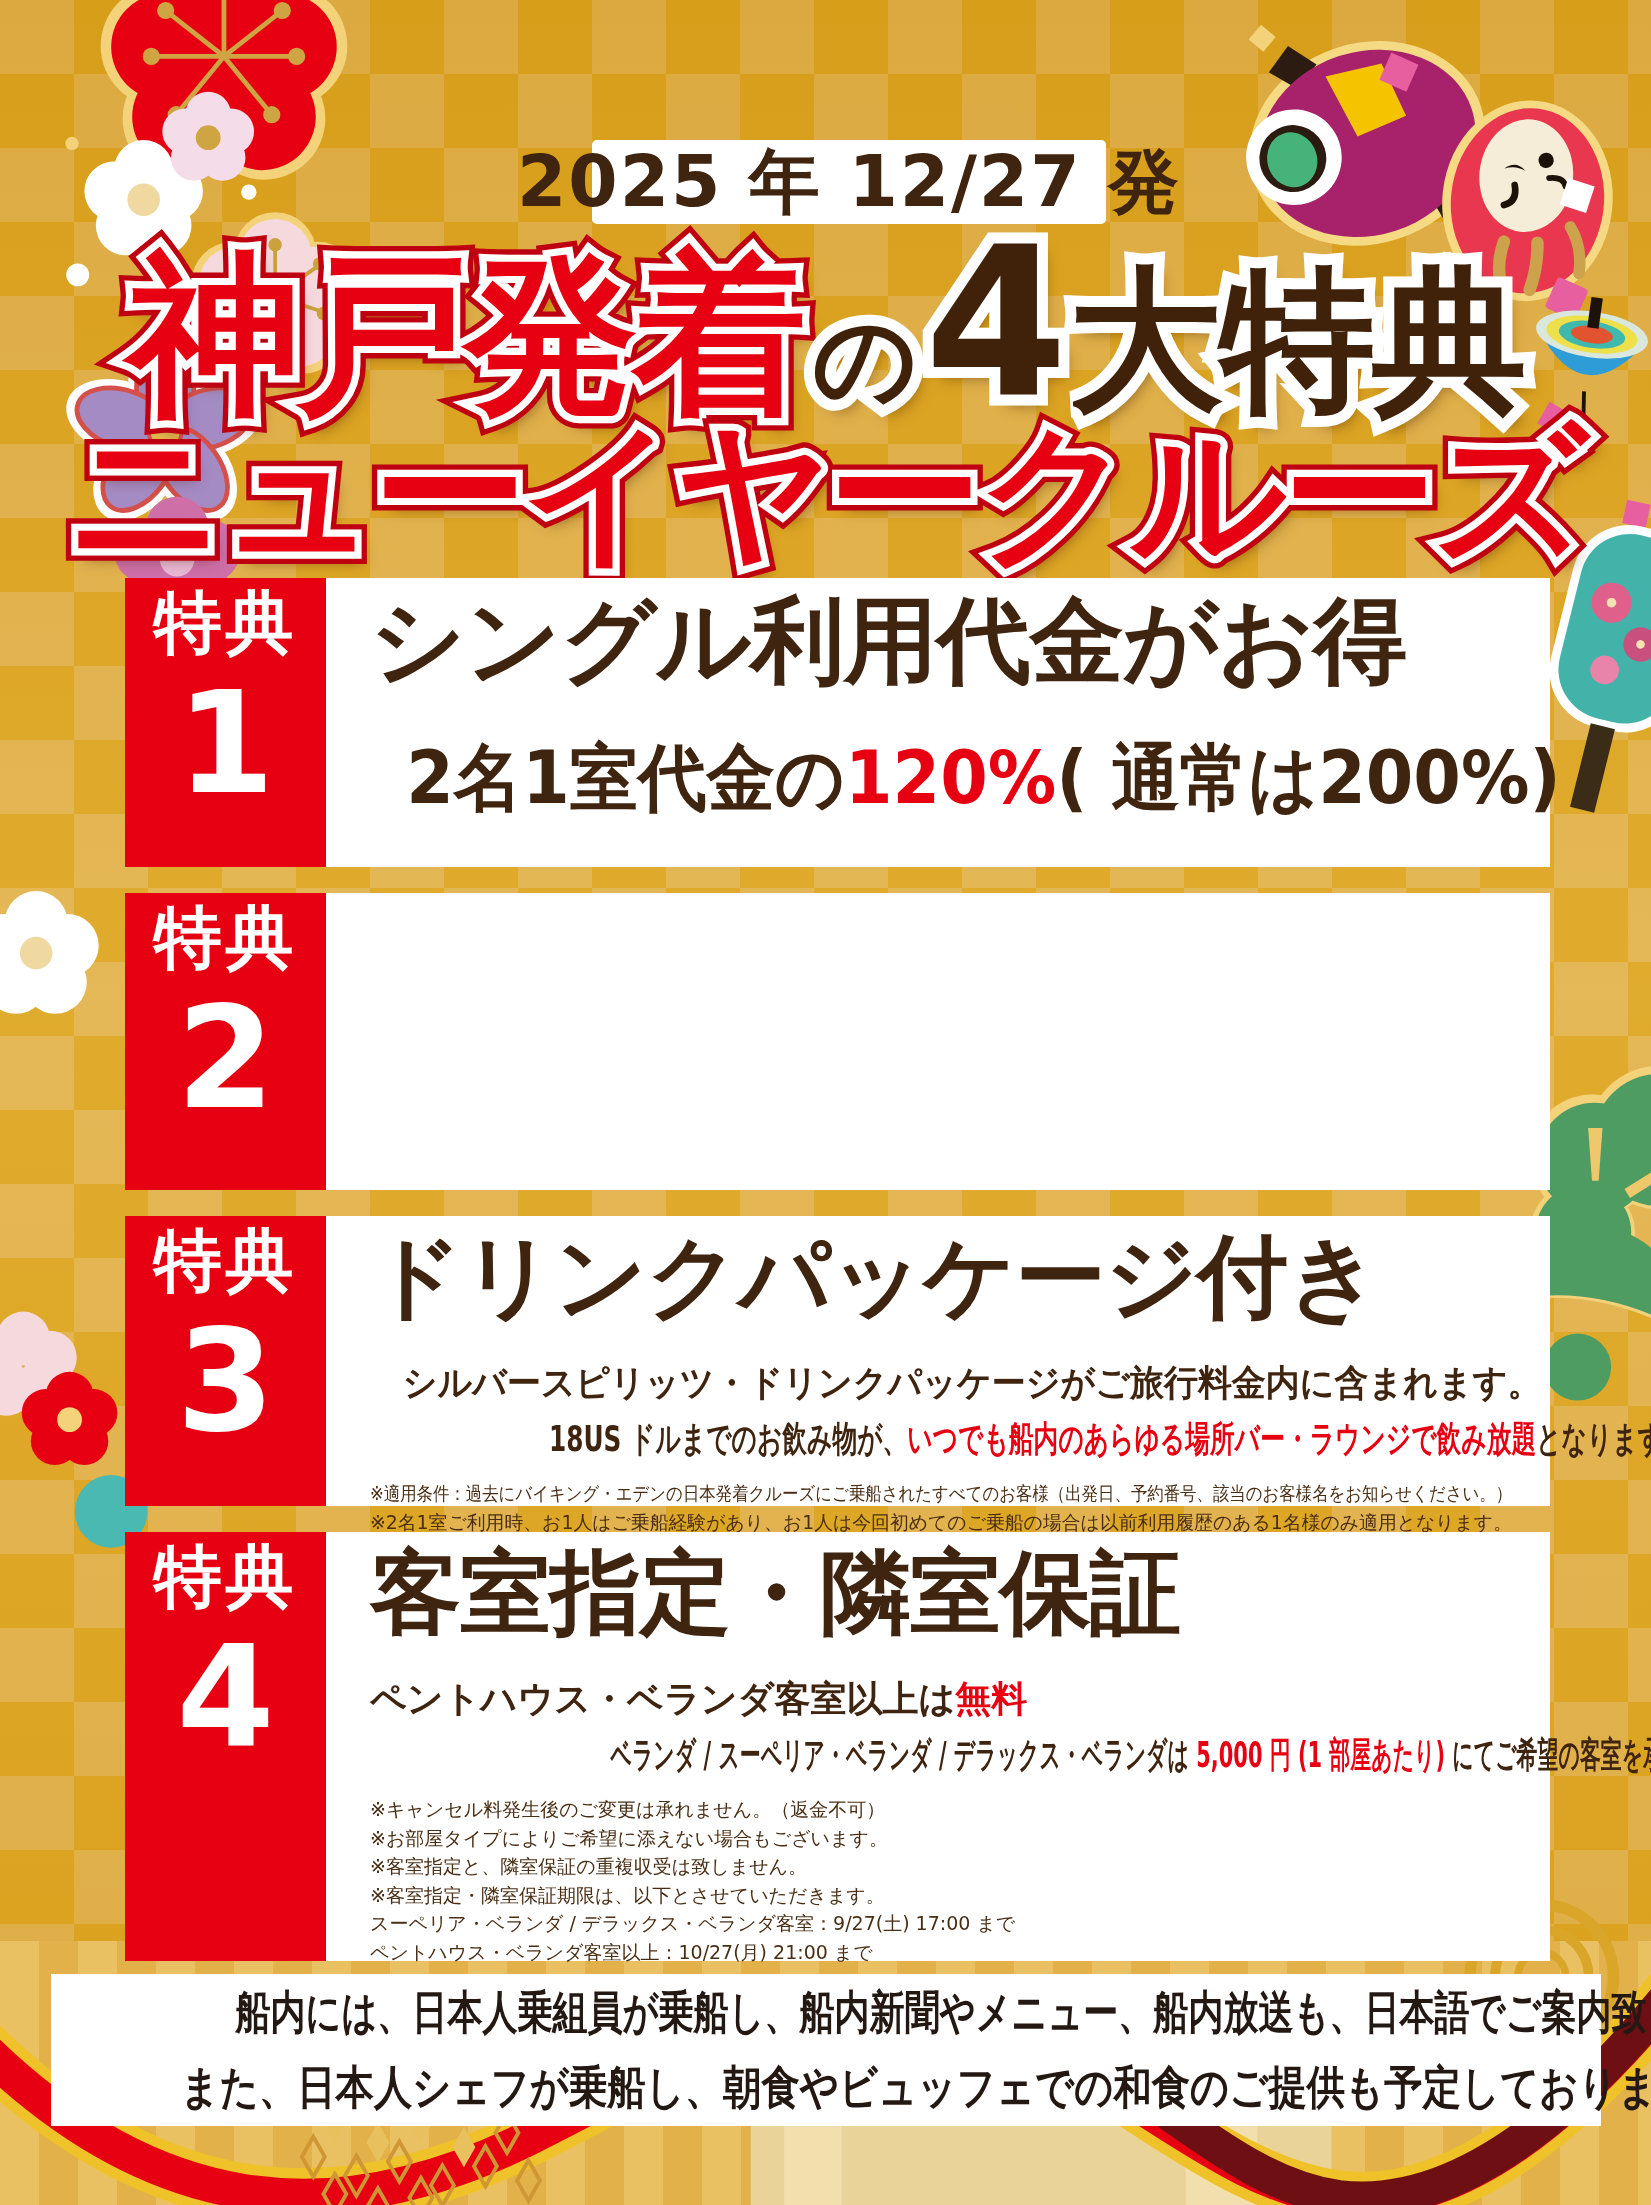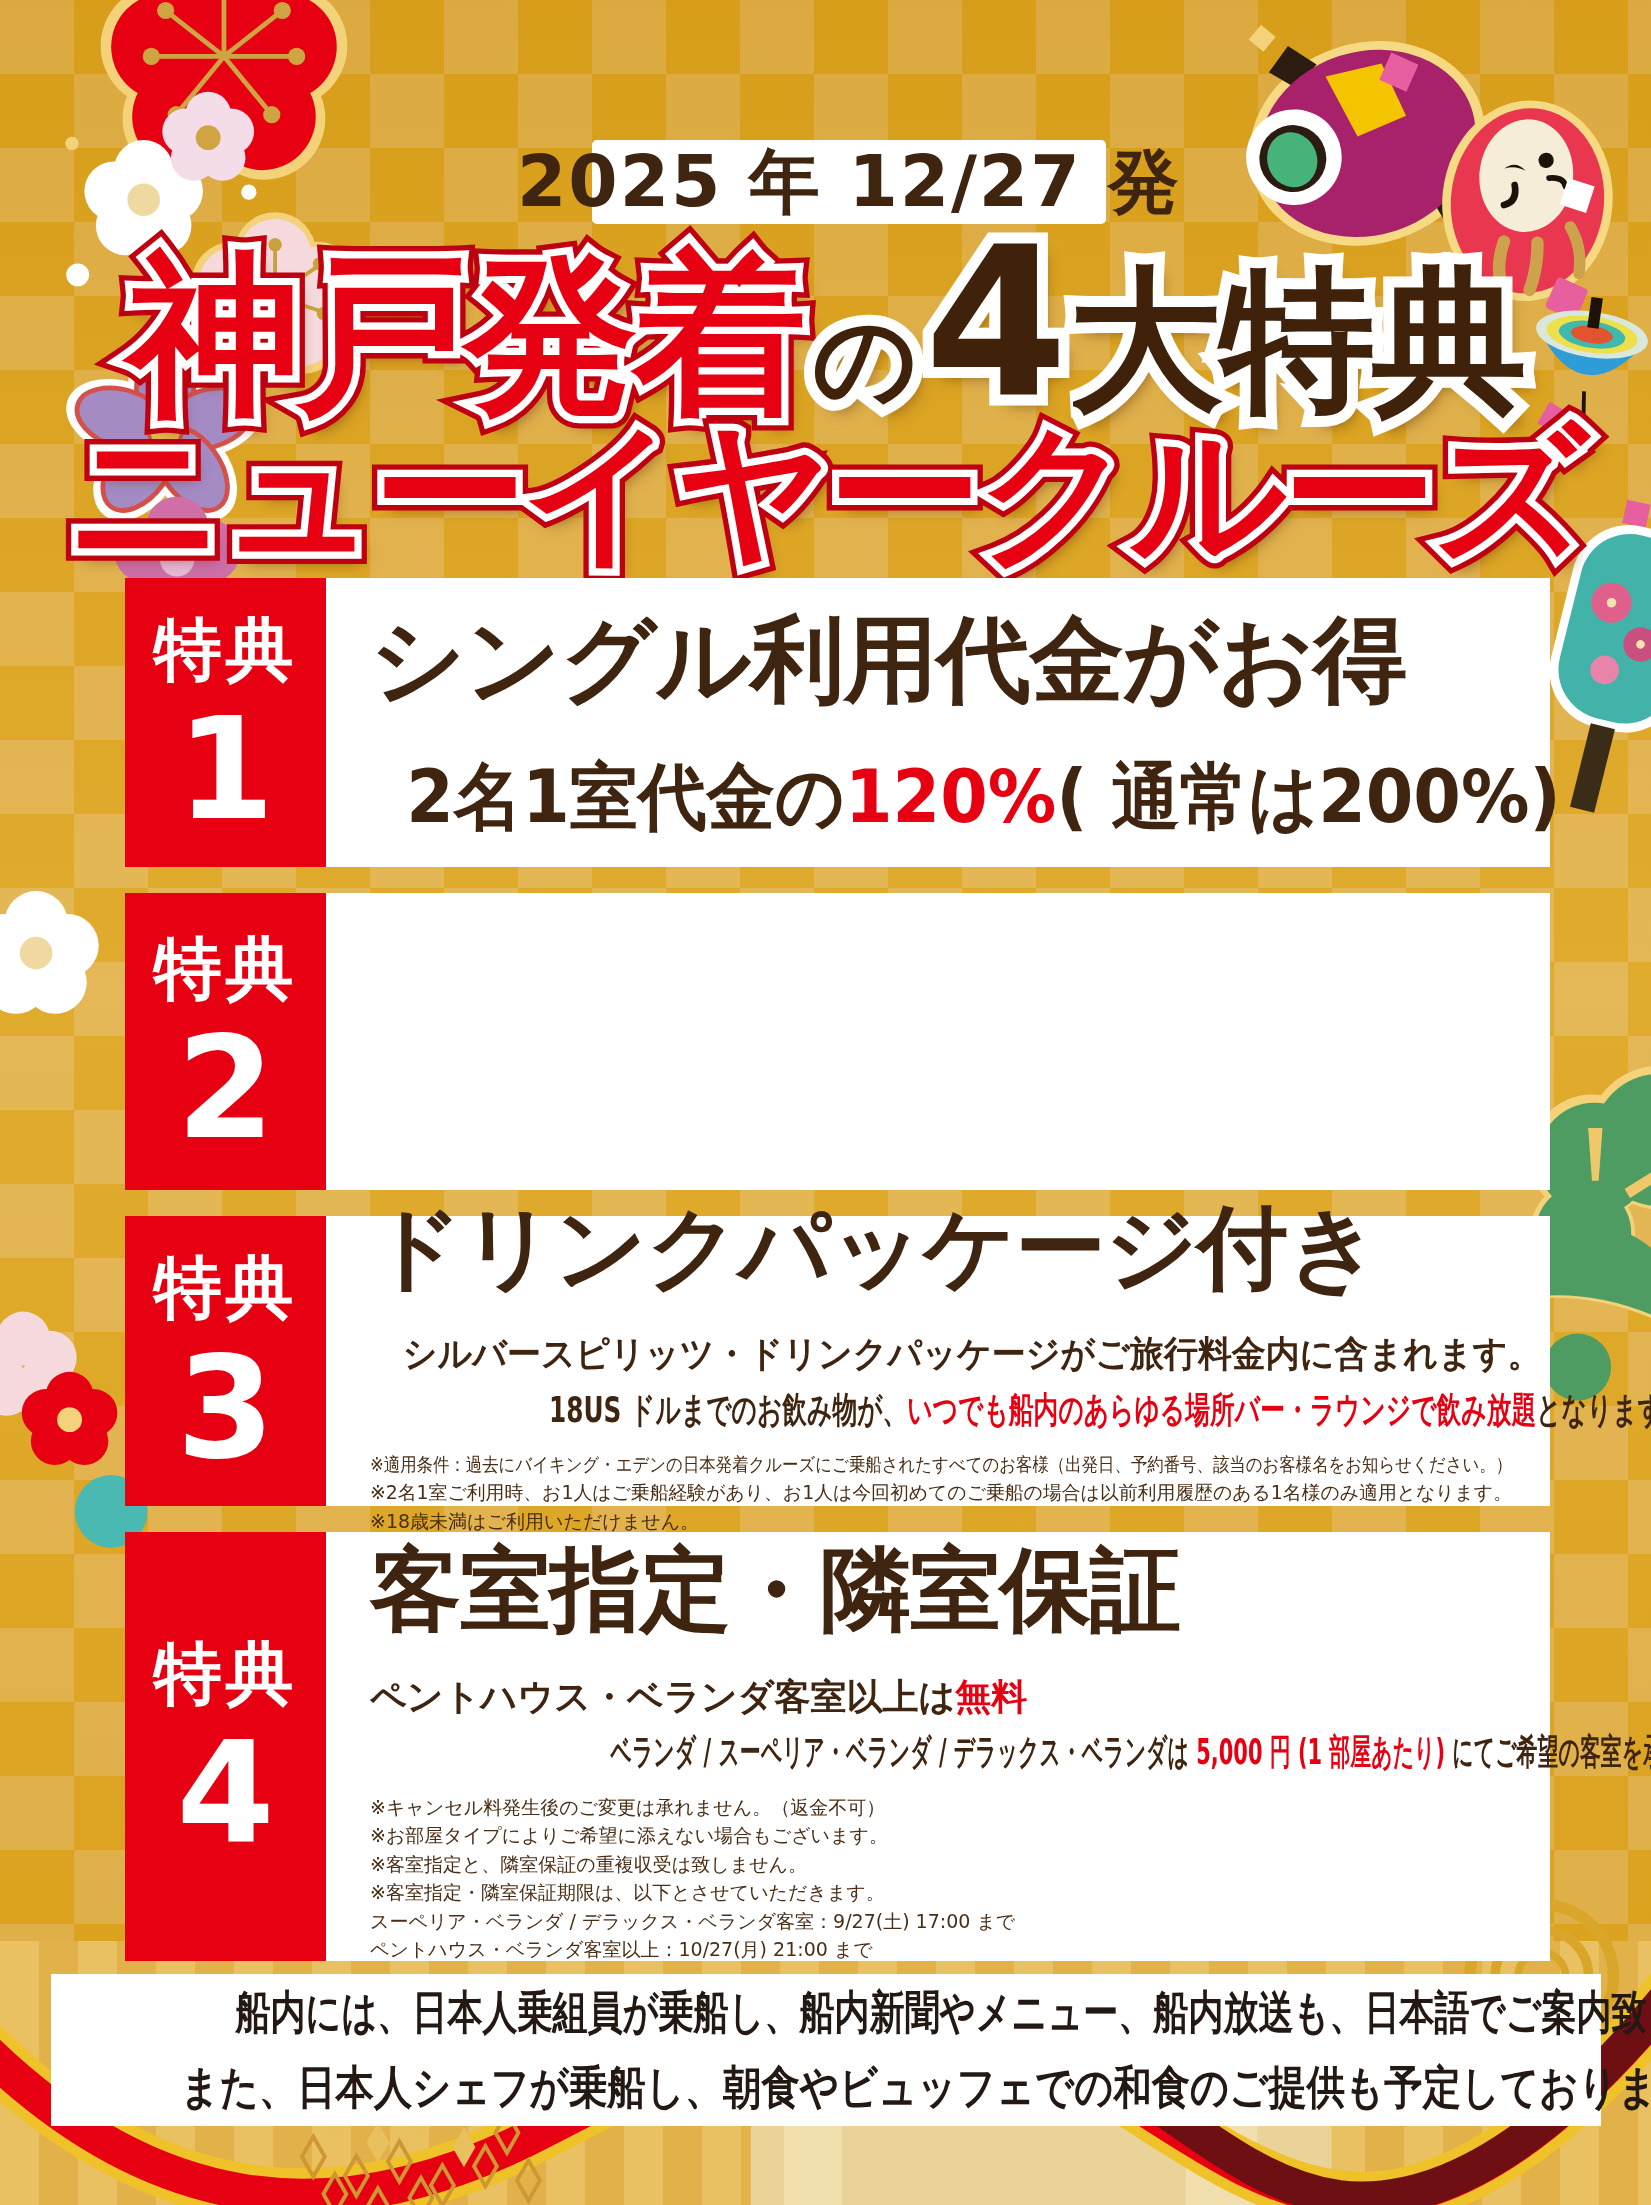--- a/index.html
+++ b/index.html
@@ -38,25 +38,25 @@
   .num{font-size:206px;margin-bottom:-4.8px;}
   .rst{font-size:155px;margin-bottom:3.8px;letter-spacing:-2.9px;}
   .l2{font-size:154px;letter-spacing:-4.8px;}
 
   .benefit{position:absolute;left:125px;width:1425px;background:#ffffff;z-index:5;}
   .b1{top:578px;height:289px;}
   .b2{top:893px;height:297px;}
   .b3{top:1216px;height:290px;}
   .b4{top:1532px;height:429px;}
   .tab{position:absolute;left:0;top:0;bottom:0;width:201px;background:#e60012;color:#fff;
-    display:flex;flex-direction:column;align-items:center;justify-content:center;}
+    display:flex;flex-direction:column;align-items:center;}
   .tab .tl{font-size:68px;font-weight:900;letter-spacing:3.8px;}
   .tab .tn{font-size:141px;font-weight:700;line-height:1.0;margin-top:3.8px;}
   .bcontent{position:absolute;left:245px;right:31px;top:0;bottom:0;
-    display:flex;flex-direction:column;justify-content:center;}
+    display:flex;flex-direction:column;}
   .bhead{font-size:91px;font-weight:900;color:#3f2410;letter-spacing:-1px;white-space:nowrap;}
   .bh1{font-size:94px;}
   .bigline{font-size:73px;font-weight:900;color:#3f2410;margin-top:25px;white-space:nowrap;}
   .row{font-size:36px;font-weight:700;color:#3f2410;line-height:1.55;white-space:nowrap;}
   .rows{margin-top:21px;}
   .red{color:#e60012;}
   .note{font-size:19px;font-weight:500;color:#4a2e14;line-height:1.5;white-space:nowrap;}
   .notes{margin-top:12.4px;}
   .mtop{margin-top:16.3px;}
   .fit{max-width:100%;}

